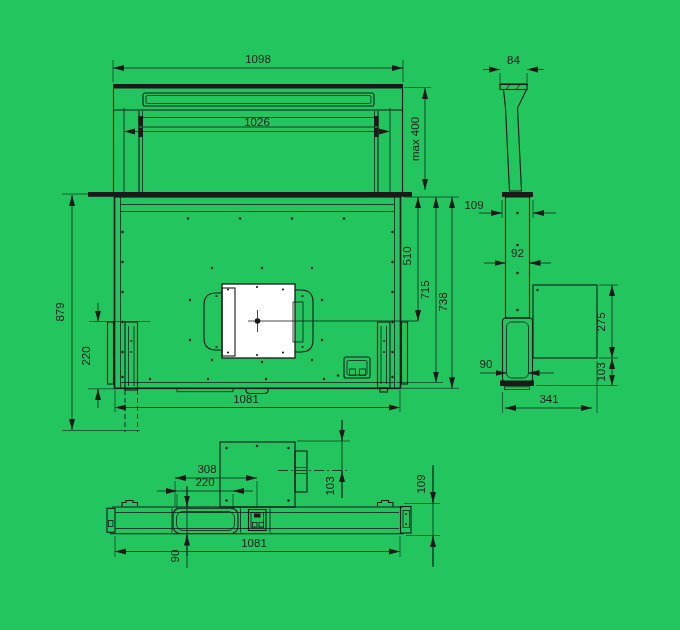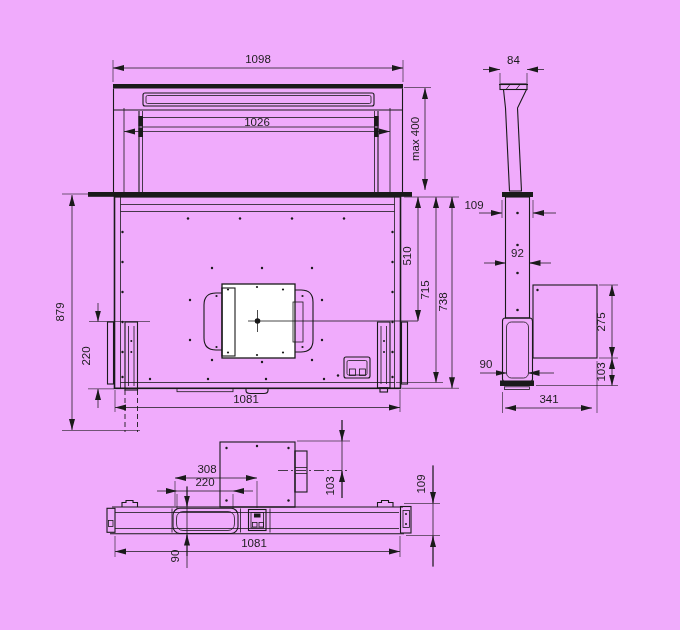--- a/index.html
+++ b/index.html
@@ -1,16 +1,16 @@
 <!DOCTYPE html>
 <html><head>
 <meta charset="utf-8">
 <style>
   html,body{margin:0;padding:0;background:#fff;}
-  #canvas{position:relative;width:680px;height:630px;background:#f0abfc;overflow:hidden;
+  #canvas{position:relative;width:680px;height:630px;background:#22c55e;overflow:hidden;
           font-family:"Liberation Sans",sans-serif;}
   svg{display:block;}
   text{font-family:"Liberation Sans",sans-serif;font-size:11.5px;fill:#1c1c1c;}
   .obj{stroke:#1a1a1a;fill:none;stroke-width:1.1;}
   .obj-thick{stroke:#1a1a1a;fill:none;stroke-width:1.6;}
   .fillb{fill:#1a1a1a;stroke:none;}
   .thin{stroke:#1a1a1a;fill:none;stroke-width:0.8;}
   .dim{stroke:#1a1a1a;fill:none;stroke-width:0.75;}
   .ext{stroke:#1a1a1a;fill:none;stroke-width:0.6;}
   .dash{stroke:#1a1a1a;fill:none;stroke-width:0.9;stroke-dasharray:5 3;}

